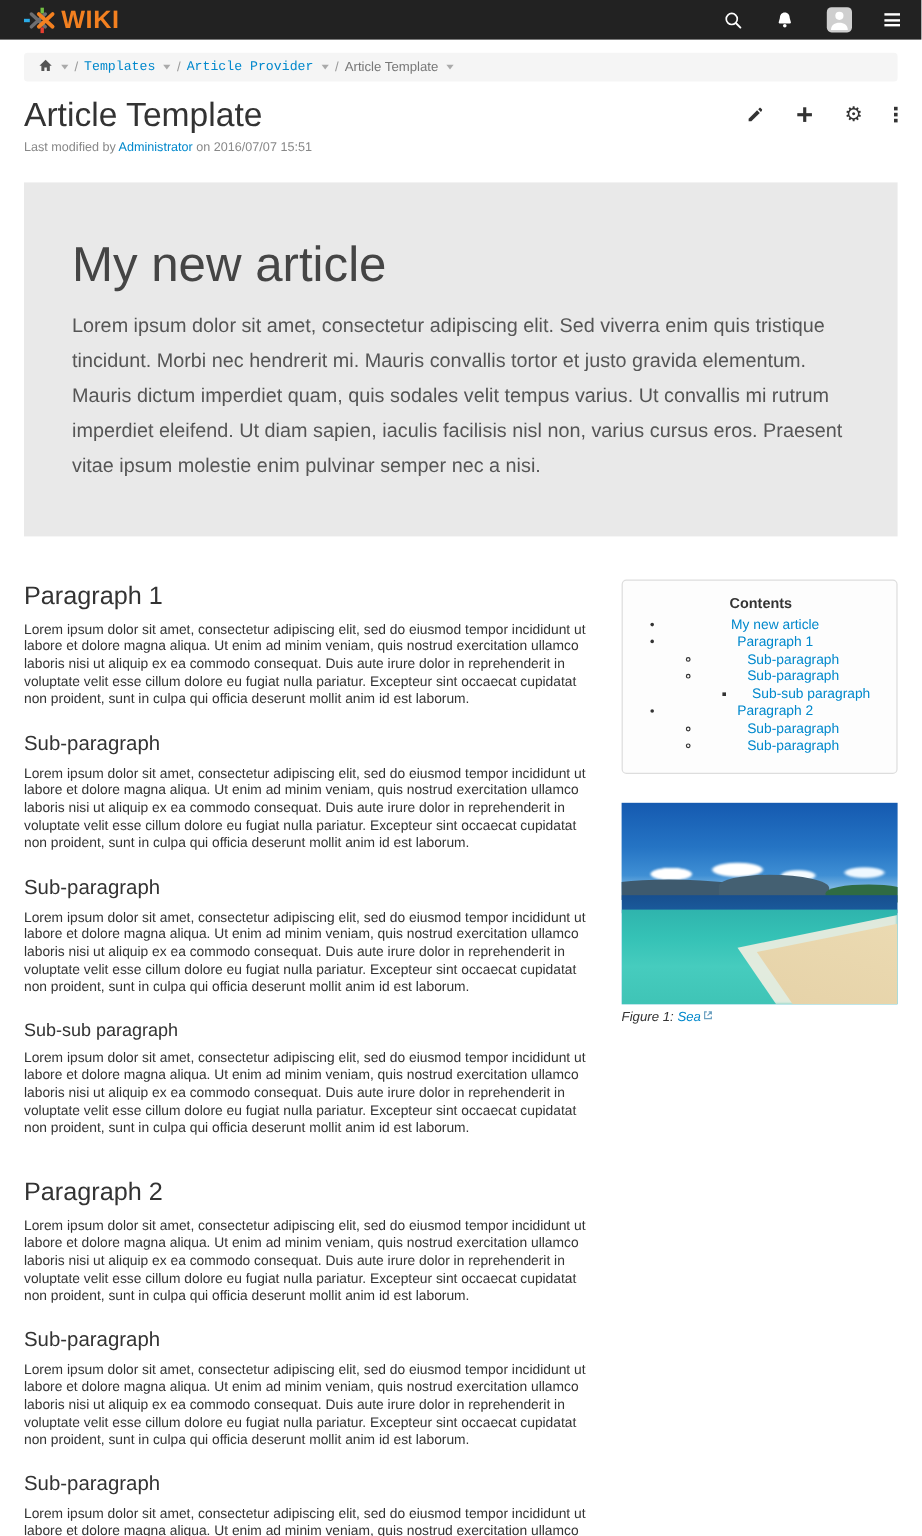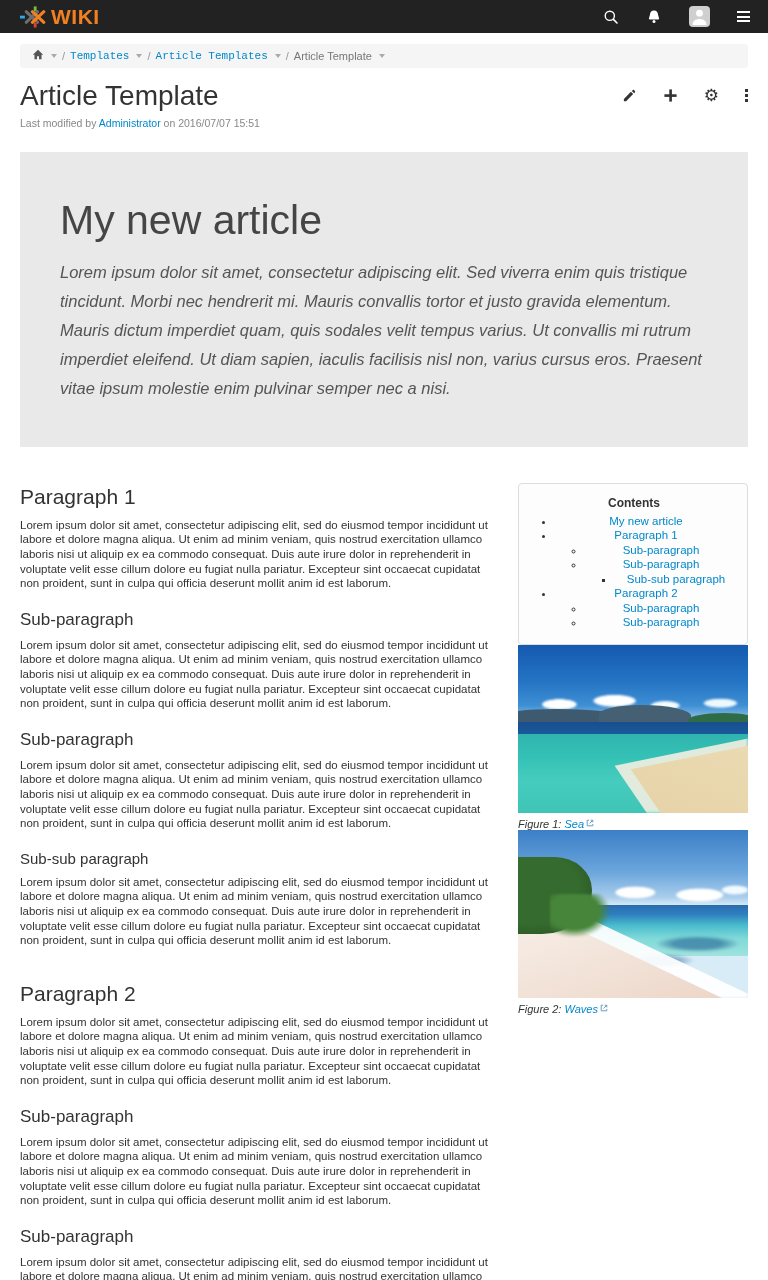--- a/index.html
+++ b/index.html
@@ -29,21 +29,21 @@
   .actions .tb-btn { color:#333; }
   .gear-glyph { font-size:17px; color:#333; line-height:1; }
   .dots { display:flex; flex-direction:column; gap:2px; }
   .dots div { width:3px; height:3px; background:#333; }
   .modified { font-size:10.5px; color:#888; margin-top:5px; }
   .modified a { color:#0088cc; text-decoration:none; }
 
   
   .hero { margin-top:23px; background:#e9e9e9; padding:46px 40px 44px; }
   .hero h1 { font-size:41px; font-weight:400; color:#454545; line-height:1.1; }
-  .hero p { margin-top:15px; font-size:16.5px; line-height:29px; color:#555;font-style:italic; }
+  .hero p { margin-top:15px; font-size:16.5px; line-height:29px; color:#555; }
 
   
   .content-row { display:flex; gap:20px; margin-top:36px; align-items:flex-start; }
   .left-col { flex:1; min-width:0; }
   .right-col { width:230px; flex:none; }
 
   .left-col h2 { font-size:21px; font-weight:400; color:#333; margin:34px 0 9px; }
   .left-col h2:first-child { margin-top:2px; }
   .left-col h3 { font-size:17px; font-weight:400; color:#333; margin:19px 0 8px; }
   .left-col h4 { font-size:15px; font-weight:400; color:#333; margin:19px 0 8px; }
@@ -51,21 +51,21 @@
 
   
   .toc { border:1px solid #ddd; border-radius:4px; background:#fdfdfd; padding:12px 10px 14px 12px;text-align:center; }
   .toc-title { font-size:12px; font-weight:bold; color:#333; }
   .toc ul { margin-top:4px; padding-left:24px; font-size:11.5px; line-height:14.5px; }
   .toc ul ul { margin-top:0; padding-left:30px; list-style-type:circle; }
   .toc ul ul ul { list-style-type:square; }
   .toc a { color:#0088cc; text-decoration:none; }
 
   
-  figure { }
+  figure { margin-top:24px; }
   .figimg { width:230px; height:168px; position:relative; overflow:hidden; }
   figcaption { margin-top:5px; font-size:11px; font-style:italic; color:#333; }
   figcaption a { color:#0088cc; text-decoration:none; }
   .extlink { margin-left:2px; vertical-align:1px; }
 
   
   .scene-sea { background:linear-gradient(180deg,#155ab0 0%,#2574c4 22%,#3f8fd4 36%,#8ec2e6 44%,#a9d4ee 46%); }
   .scene-sea .clouds { position:absolute; left:0; top:27%; width:100%; height:14%;
     background:
       radial-gradient(ellipse 30px 9px at 18% 60%, #fff 55%, transparent 60%),
@@ -161,21 +161,21 @@
   <a href="#">
     <svg width="12" height="11" viewBox="0 0 16 15">
         <path d="M8 1 L15 8 H12.8 V14 H9.4 V10 H6.6 V14 H3.2 V8 H1 Z" fill="#555"></path>
       </svg>
   </a>
     <span class="caret"></span>
   <span class="sep">/</span>
   <a href="#">Templates</a>
     <span class="caret"></span>
   <span class="sep">/</span>
-  <a href="#">Article Templates</a>
+  <a href="#">Article Provider</a>
     <span class="caret"></span>
   <span class="sep">/</span>
   <span>Article Template</span>
     <span class="caret"></span>
 </nav>
 
 <main class="page">
 
   <div class="title-row">
     <h1 class="page-title">Article Template</h1>
@@ -263,32 +263,15 @@
           <div class="sand"></div>
         </div>
         <figcaption>
           <span>Figure 1:</span>
           <a href="#">Sea</a><svg class="extlink" width="8" height="8" viewBox="0 0 8 8">
               <path d="M3 1.2H1.2v5.6h5.6V5M4.6 1.2H6.8v2.2M6.8 1.2L3.6 4.4" stroke="#6a9fc0" fill="none" stroke-width="1"></path>
             </svg>
         </figcaption>
       </figure>
 
-      <figure>
-        <div class="figimg scene-waves">
-          <div class="clouds"></div>
-          <div class="sea"></div>
-          <div class="reef"></div>
-          <div class="surf"></div>
-          <div class="sand"></div>
-          <div class="veg"></div>
-          <div class="veg2"></div>
-        </div>
-        <figcaption>
-          <span>Figure 2:</span>
-          <a href="#">Waves</a><svg class="extlink" width="8" height="8" viewBox="0 0 8 8">
-              <path d="M3 1.2H1.2v5.6h5.6V5M4.6 1.2H6.8v2.2M6.8 1.2L3.6 4.4" stroke="#6a9fc0" fill="none" stroke-width="1"></path>
-            </svg>
-        </figcaption>
-      </figure>
     </aside>
   </div>
 </main>
 
 </body></html>

